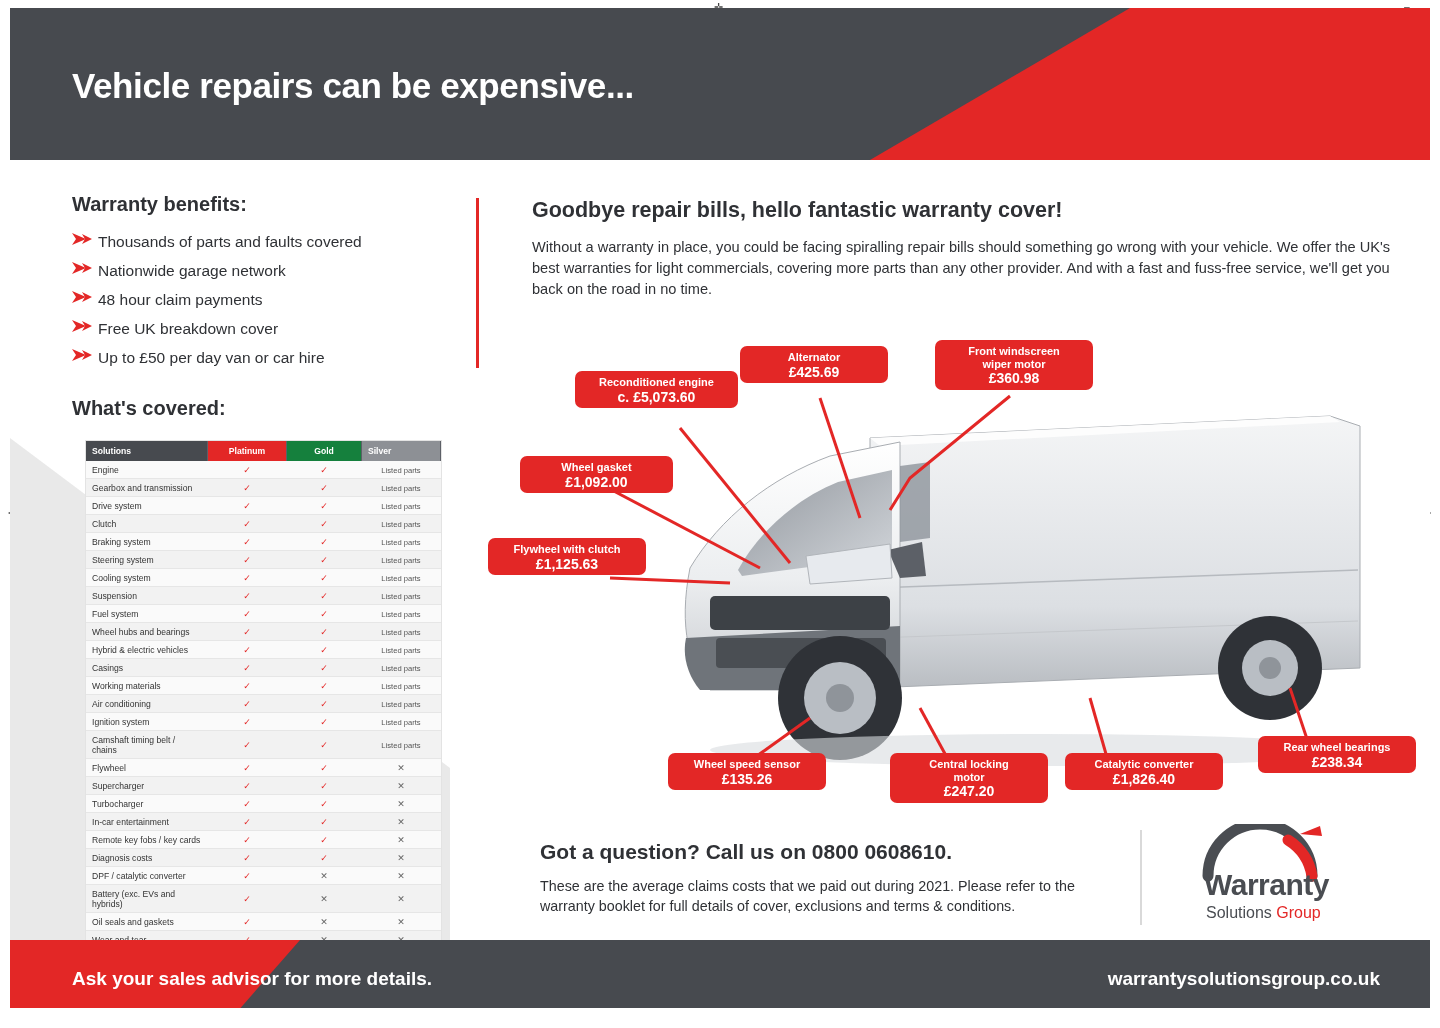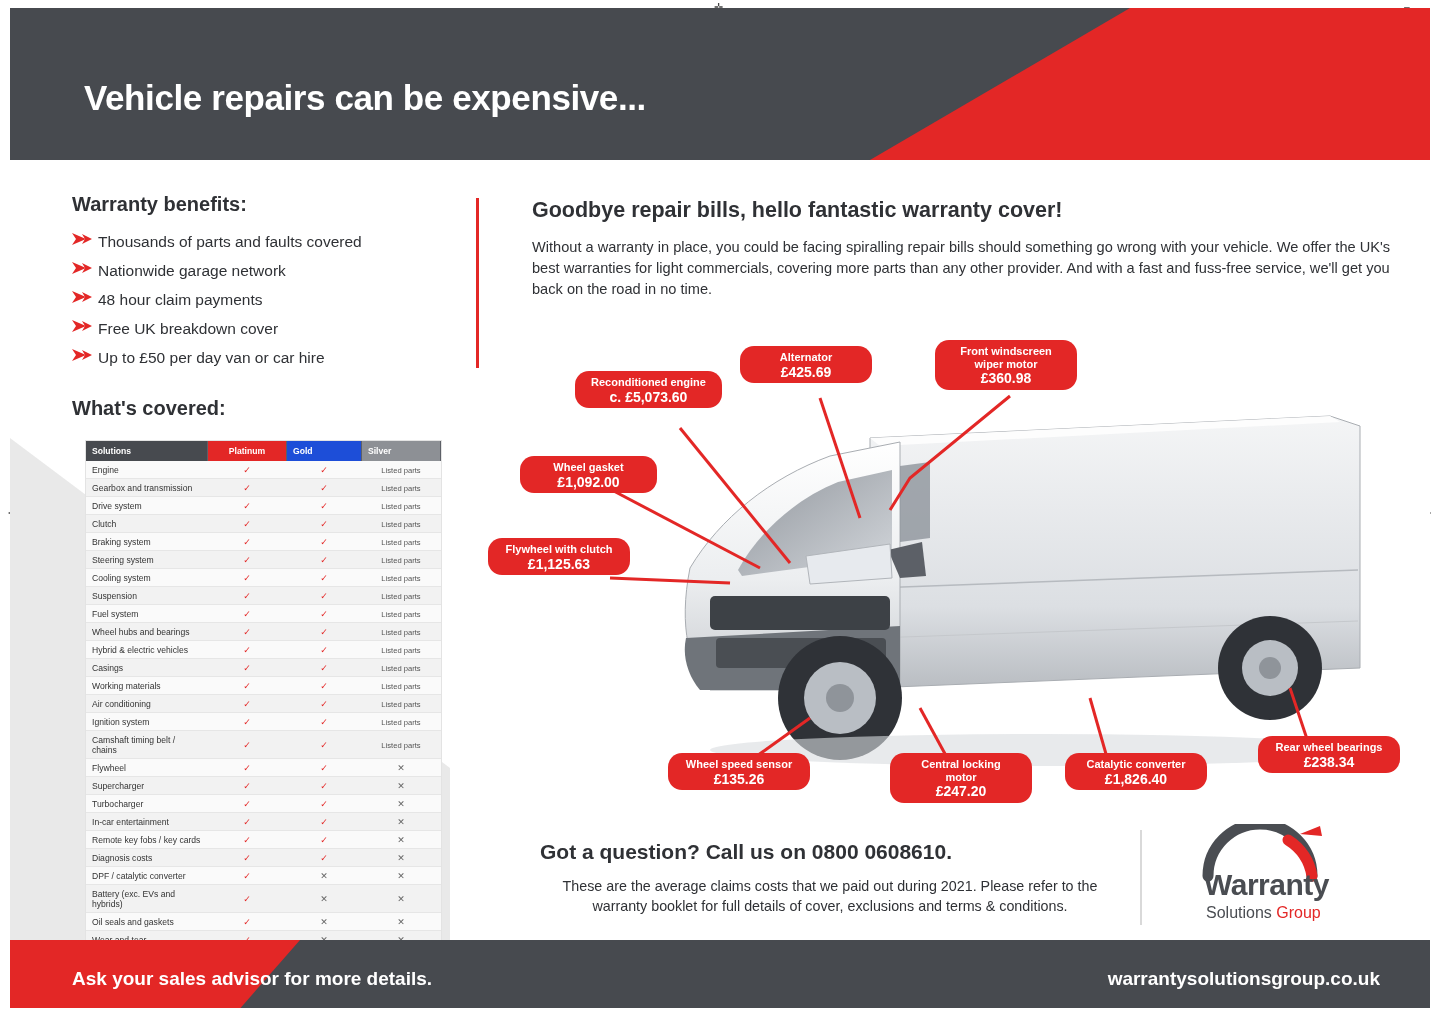--- a/index.html
+++ b/index.html
@@ -25,21 +25,21 @@
     position:absolute;left:0;top:0;width:1420px;height:152px;
     background:#474a4f;
     overflow:hidden;
   }
   .header .redwedge{
     position:absolute;right:0;top:0;width:560px;height:152px;
     background:#e32726;
     clip-path:polygon(100% 0,100% 100%,0 100%, 260px 0);
   }
   .header h1{
-    position:absolute;left:62px;top:58px;margin:12px;
+    position:absolute;left:62px;top:58px;margin:0;
     color:#ffffff;font-size:35px;font-weight:bold;letter-spacing:-0.4px;
   }
   .greytri2{
     position:absolute;left:0;top:430px;width:440px;height:502px;
     background:#e9e9e9;
     clip-path:polygon(0 0, 440px 330px, 440px 502px, 0 502px);
   }
   
   .left{
     position:absolute;left:62px;top:185px;width:400px;
@@ -64,21 +64,21 @@
   .tablewrap{
     position:absolute;left:75px;top:432px;width:355px;background:#f7f7f7;
     border:1px solid #e3e3e3;
   }
   table{border-collapse:collapse;width:355px;font-size:8.6px;color:#333;}
   thead th{
     background:#474a4f;color:#ffffff;font-size:8.6px;font-weight:bold;
     text-align:left;padding:5px 6px;border-right:1px solid #5d6067;
   }
   thead th.platinum{background:#e32726;text-align:center;color:#ffffff;}
-  thead th.gold{background:#1d4ed8;}
+  thead th.gold{background:#15803d;text-align:center;}
   thead th.silver{background:#8d9095;}
   tbody td{
     padding:3.5px 6px;border-bottom:1px solid #e6e6e6;background:#fafafa;
   }
   tbody tr:nth-child(even) td{background:#f2f2f2;}
   tbody td.c{text-align:center;font-size:8.4px;}
   .tick{color:#e32726;font-size:9px;}
   .cross{color:#666;font-size:9px;}
   .listed{color:#555;font-size:7.6px;}
   
@@ -87,30 +87,30 @@
   }
   .h2r{font-size:21.5px;font-weight:bold;color:#2f3135;margin:0 0 14px 0;}
   .bodytext{font-size:14.6px;line-height:21px;color:#2f3135;margin:0;}
   
   .vanarea{
     position:absolute;left:560px;top:330px;width:840px;height:470px;
   }
   
   .callout{
     position:absolute;background:#e32726;color:#ffffff;text-align:center;
-    font-weight:bold;border-radius:14px;padding:5px 16px;line-height:12.5px;
+    font-weight:bold;border-radius:7px;padding:5px 24px;line-height:12.5px;
     font-size:11px;
   }
   .callout .price{display:block;font-size:14px;margin-top:2px;}
   
   .question{
     position:absolute;left:530px;top:832px;width:580px;
   }
   .question .q{font-size:21px;font-weight:bold;color:#2f3135;margin:0 0 12px 0;}
-  .question .n{font-size:14.3px;line-height:20px;color:#2f3135;margin:0;text-align:center;}
+  .question .n{font-size:14.3px;line-height:20px;color:#2f3135;margin:0;}
   .vline{position:absolute;left:1130px;top:822px;width:2px;height:95px;background:#d9d9d9;}
   
   .logo{position:absolute;left:1180px;top:818px;width:200px;height:110px;}
   .logo .wname{
     position:absolute;left:14px;top:42px;font-size:30px;font-weight:bold;color:#4a4d52;letter-spacing:-0.5px;
   }
   .logo .sub{
     position:absolute;left:16px;top:78px;font-size:16px;color:#4a4d52;
   }
   .logo .sub .grp{color:#e32726;}

